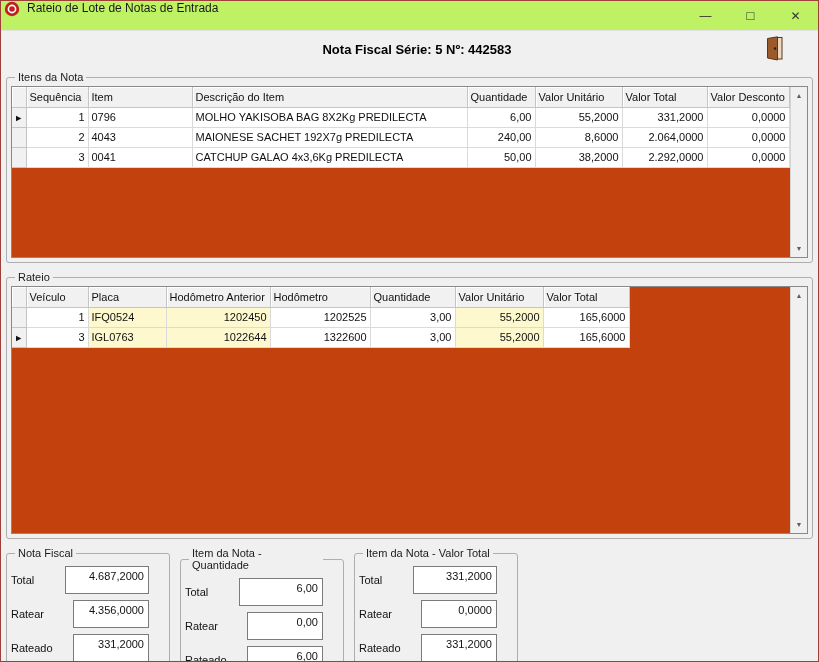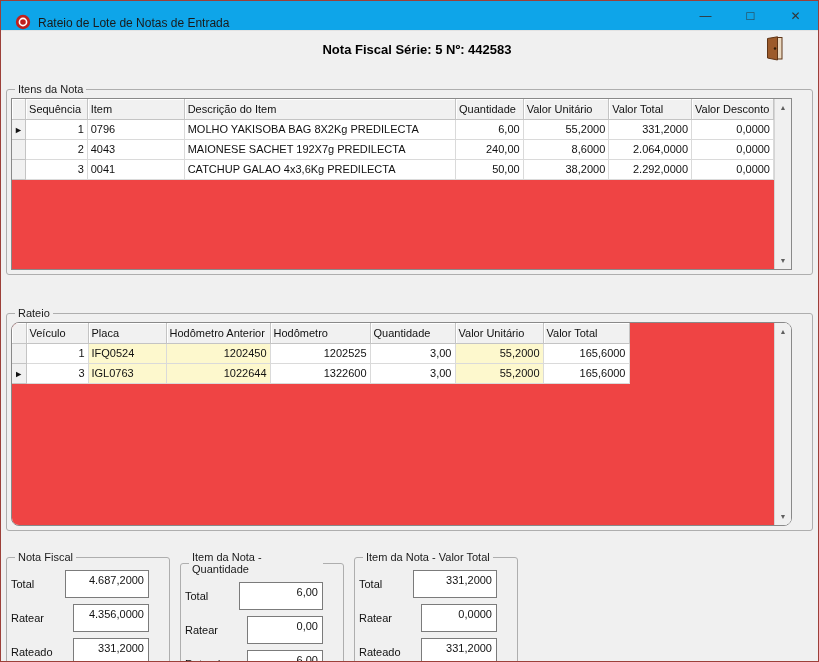--- a/index.html
+++ b/index.html
@@ -7,50 +7,50 @@
     --cell-highlight:#fdf8cd;
     --window-border:#9c4039;
     --check-green:#1f9d2f;
   }
   *{box-sizing:border-box;margin:0;padding:0;}
   html,body{background:#ffffff;}
   body{font-family:"Liberation Sans", sans-serif;font-size:11px;color:#111;}
   .window{width:819px;height:662px;border:1px solid var(--window-border);background:#f0f0f0;display:flex;flex-direction:column;overflow:hidden;}
 
   
-  .titlebar{height:30px;background:#0ea5e9;display:flex;align-items:flex-end;padding-left:14px;border-bottom:1px solid #e3e3e3;flex:0 0 auto;}
+  .titlebar{height:30px;background:#bef264;display:flex;align-items:flex-start;padding-left:3px;border-bottom:1px solid #e3e3e3;flex:0 0 auto;}
   .app-icon{width:16px;height:16px;margin-right:7px;flex:0 0 auto;}
   .titlebar-title{font-size:12px;color:#1a1a1a;}
   .win-controls{margin-left:auto;display:flex;height:100%;}
   .win-btn{width:45px;height:100%;display:flex;align-items:center;justify-content:center;color:#333;background:transparent;border:none;cursor:default;}
   .glyph-min{font-size:12px;}
   .glyph-max{font-size:13px;}
   .glyph-close{font-size:12px;}
 
   
   .header-band{height:36px;position:relative;display:flex;align-items:center;justify-content:center;flex:0 0 auto;}
   .header-title{font-size:13px;font-weight:bold;color:#000;margin-left:15px;}
   .exit-btn{position:absolute;right:30px;top:5px;width:28px;height:27px;background:transparent;border:none;display:flex;align-items:center;justify-content:center;cursor:default;}
 
   
-  fieldset.groupbox{border:1px solid #aeaeae;border-radius:3px;margin:16px 5px;padding:3px 20px 4px 4px;background:#f0f0f0;}
+  fieldset.groupbox{border:1px solid #aeaeae;border-radius:3px;margin:4px 5px;padding:3px 4px 4px 4px;background:#f0f0f0;}
   fieldset.groupbox legend{font-size:11px;color:#1a1a1a;padding:0 3px;margin-left:4px;}
 
   
   .grid-shell{background:#ffffff;border:1px solid #898989;display:flex;overflow:hidden;}
-  .grid-area{flex:1 1 auto;background:#ef4444;overflow:hidden;}
+  .grid-area{flex:1 1 auto;background:#c2410c;overflow:hidden;}
   table.grid{border-collapse:collapse;table-layout:fixed;font-size:11px;}
   table.grid th{background:#f1f1f1;box-shadow:inset 1px 1px 0 #ffffff;font-weight:normal;text-align:left;border-right:1px solid #c4c4c4;border-bottom:1px solid #c4c4c4;padding:2px 3px;height:20px;white-space:nowrap;overflow:hidden;}
   table.grid td{background:#ffffff;border-right:1px solid #dadada;border-bottom:1px solid #dadada;padding:2px 3px;height:20px;white-space:nowrap;overflow:hidden;}
   table.grid td.ind, table.grid th.ind{background:#f1f1f1;border-right:1px solid #c4c4c4;border-bottom:1px solid #c4c4c4;text-align:center;padding:0;}
   .arrow{font-size:9px;color:#111;line-height:1;}
   .num{text-align:right;}
   .hl{background:var(--cell-highlight) !important;}
   .shell-itens{height:172px;}
-  .shell-rateio{height:204px;border-radius:8px;}
+  .shell-rateio{height:248px;}
 
   
   .vscroll{flex:0 0 17px;background:#f0f0f0;border-left:1px solid #d5d5d5;display:flex;flex-direction:column;justify-content:space-between;align-items:center;}
   .scroll-arrow{height:17px;width:100%;display:flex;align-items:center;justify-content:center;font-size:7px;color:#5f5f5f;background:#f0f0f0;border:none;}
   .scroll-track{flex:1;width:100%;}
 
   .gb-itens{margin-top:2px;margin-bottom:4px;}
   .gb-rateio{margin-bottom:2px;}
 
   

